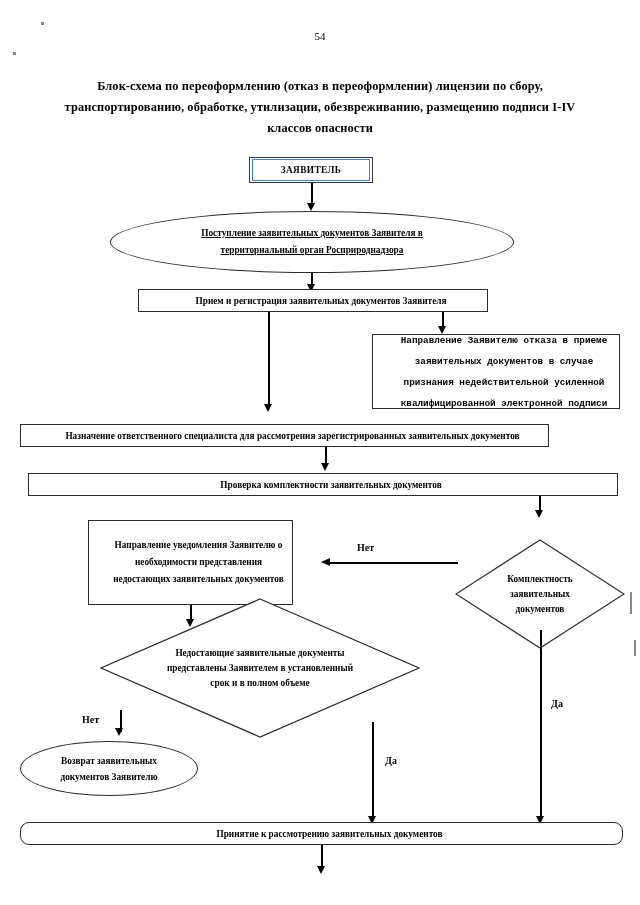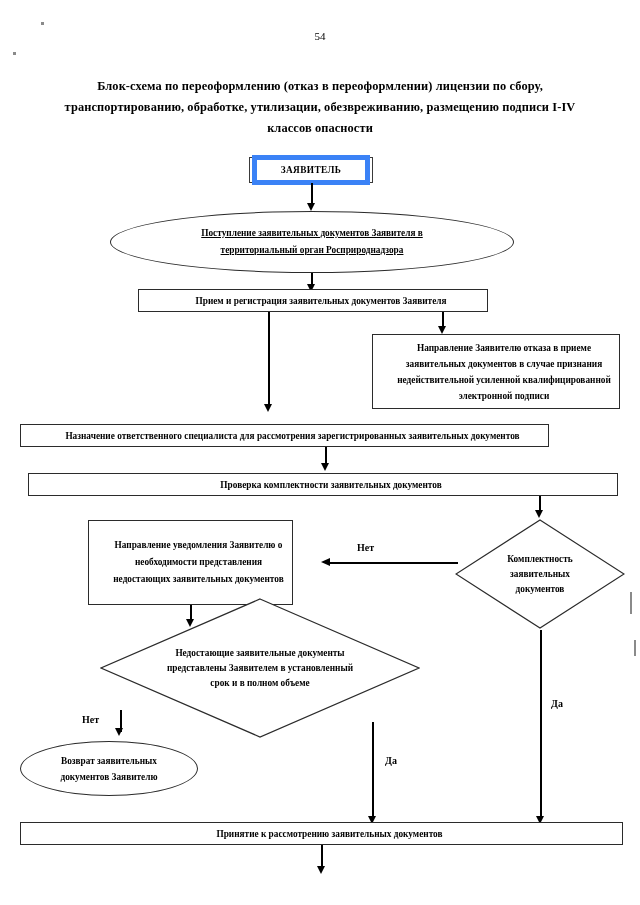--- a/index.html
+++ b/index.html
@@ -54,21 +54,21 @@
   }
   .box {
     border: 1px solid #2b2b2b;
     padding-left: 16px;
   }
   .box-double {
     border: 1px solid #3a3a3a;
     padding: 2px;
   }
   .box-double > .inner {
-    border: 5px solid #3b82f6;
+    border: 1px solid #3b82f6;
     width: 100%;
     height: 100%;
     display: flex;
     align-items: center;
     justify-content: center;
   }
   .ellipse {
     border: 1px solid #2b2b2b;
     border-radius: 50%;
   }
@@ -163,41 +163,41 @@
   <div class="arrow-down" style="left:307px;top:284px;"></div>
 
   <div class="node box" style="left:138px;top:289px;width:350px;height:23px;">
     <span>Прием и регистрация заявительных документов Заявителя</span>
   </div>
 
   <div class="vline" style="left:442px;top:312px;height:17px;"></div>
   <div class="arrow-down" style="left:438px;top:326px;"></div>
 
   <div class="node box" style="left:372px;top:334px;width:248px;height:75px;">
-    <span style="width:236px;line-height:16px;">Направление Заявителю отказа в приеме заявительных документов в случае признания недействительной усиленной квалифицированной электронной подписи</span>
+    <span style="width:236px;line-height:21px;font-family:Liberation Mono, monospace;">Направление Заявителю отказа в приеме заявительных документов в случае признания недействительной усиленной квалифицированной электронной подписи</span>
   </div>
 
   <div class="vline" style="left:268px;top:312px;height:95px;"></div>
   <div class="arrow-down" style="left:264px;top:404px;"></div>
 
   <div class="node box" style="left:20px;top:424px;width:529px;height:23px;">
     <span>Назначение ответственного специалиста для рассмотрения зарегистрированных заявительных документов</span>
   </div>
 
   <div class="vline" style="left:325px;top:447px;height:18px;"></div>
   <div class="arrow-down" style="left:321px;top:463px;"></div>
 
   <div class="node box" style="left:28px;top:473px;width:590px;height:23px;">
     <span>Проверка комплектности заявительных документов</span>
   </div>
 
   <div class="vline" style="left:539px;top:496px;height:15px;"></div>
   <div class="arrow-down" style="left:535px;top:510px;"></div>
 
-  <div class="diamond" style="left:455px;top:519px;width:170px;height:110px;">
+  <div class="diamond" style="left:455px;top:539px;width:170px;height:110px;">
     <svg class="dshape" viewBox="0 0 170 110" preserveAspectRatio="none">
       <polygon points="85,1 169,55 85,109 1,55" fill="#ffffff" stroke="#2b2b2b" stroke-width="1.2"></polygon>
     </svg>
     <span class="dlabel" style="width:104px;">Комплектность заявительных документов</span>
   </div>
 
   <div class="hline" style="left:330px;top:562px;width:128px;"></div>
   <div class="arrow-left" style="left:321px;top:558px;"></div>
   <div class="edge-label" style="left:357px;top:542px;">Нет</div>
 
@@ -224,20 +224,20 @@
   </div>
 
   <div class="vline" style="left:372px;top:722px;height:98px;"></div>
   <div class="arrow-down" style="left:368px;top:816px;"></div>
   <div class="edge-label" style="left:385px;top:755px;">Да</div>
 
   <div class="vline" style="left:540px;top:630px;height:190px;"></div>
   <div class="arrow-down" style="left:536px;top:816px;"></div>
   <div class="edge-label" style="left:551px;top:698px;">Да</div>
 
-  <div class="node box" style="left:20px;top:822px;width:603px;height:23px;">
+  <div class="node box" style="left:20px;top:822px;width:603px;height:23px;border-radius:9px;">
     <span>Принятие к рассмотрению заявительных документов</span>
   </div>
 
   <div class="vline" style="left:321px;top:845px;height:23px;"></div>
   <div class="arrow-down" style="left:317px;top:866px;"></div>
 
 </div>
 
 </body></html>

